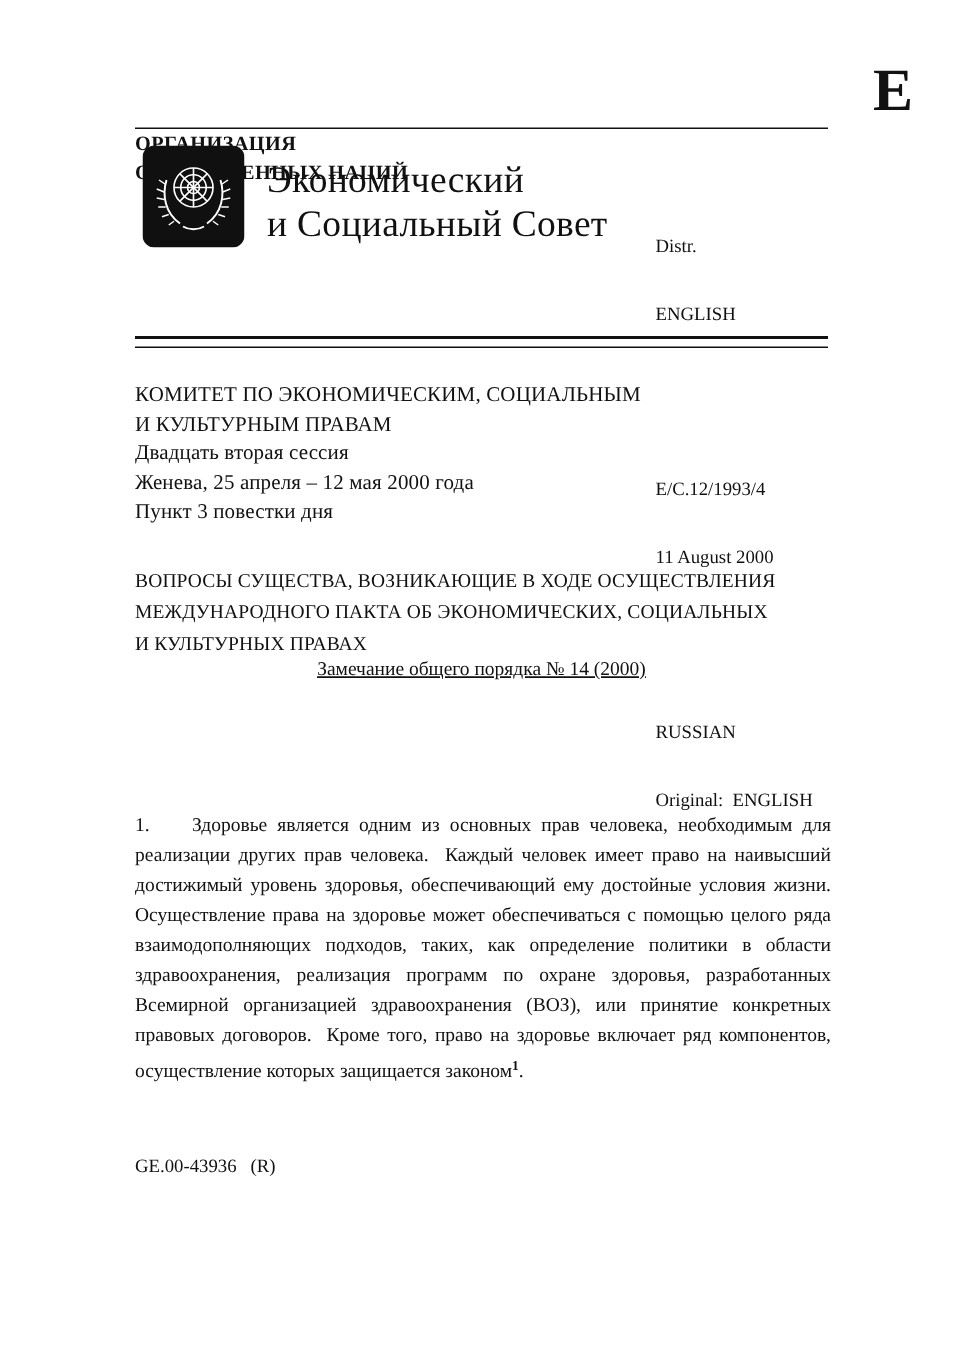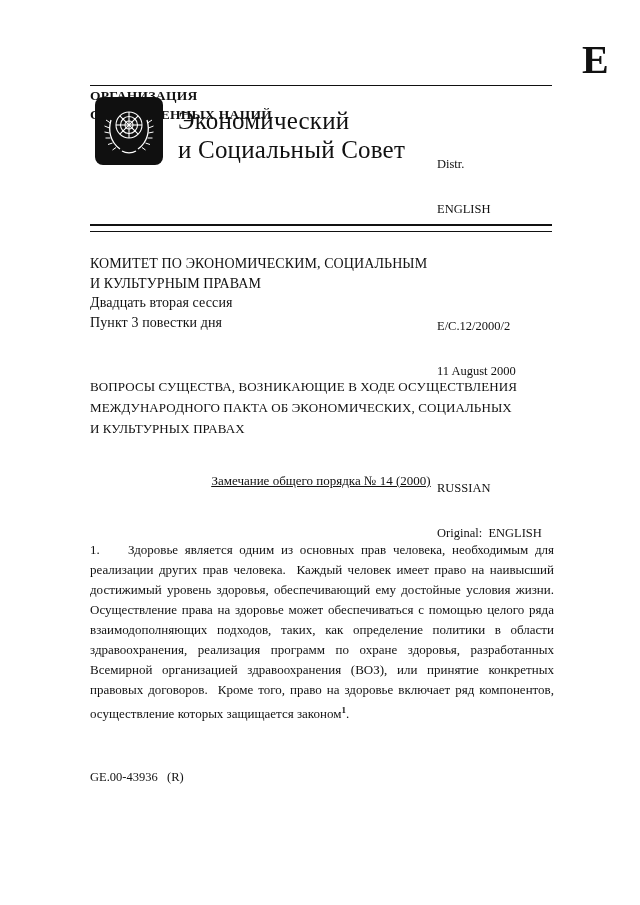--- a/index.html
+++ b/index.html
@@ -58,21 +58,21 @@
     font-size: 14px; line-height: 19.5px; letter-spacing: 0.1px;
   }
 
   
   .title {
     position: absolute; left: 90px; top: 376px; width: 462px;
     text-align: left; font-size: 13px; line-height: 21px;
     letter-spacing: 0.1px;
   }
   .comment-title {
-    position: absolute; left: 90px; top: 473px; width: 462px;
+    position: absolute; left: 90px; top: 438px; width: 462px;
     text-align: center; font-size: 13px; text-decoration: underline;
   }
   .comment-title span { text-decoration: underline; }
   .subtitle {
     position: absolute; left: 90px; top: 485px; width: 462px;
     text-align: center; font-size: 13px; line-height: 22px;
   }
   .subtitle span { text-decoration: underline; }
 
   
@@ -140,35 +140,36 @@
     <div>Экономический</div>
     <div>и Социальный Совет</div>
   </div>
 
   <div class="meta">
     <div class="group">
       <div>Distr.</div>
       <div>ENGLISH</div>
     </div>
     <div class="group">
-      <div>E/C.12/2000/2</div>
+      <div>E/C.12/1993/4</div>
       <div>11 August 2000</div>
     </div>
     <div class="group">
       <div>RUSSIAN</div>
       <div>Original:  ENGLISH</div>
     </div>
   </div>
 
   <div class="masthead-rule"></div>
 
   <div class="session">
     <div>КОМИТЕТ ПО ЭКОНОМИЧЕСКИМ, СОЦИАЛЬНЫМ</div>
     <div>И КУЛЬТУРНЫМ ПРАВАМ</div>
     <div>Двадцать вторая сессия</div>
+    <div>Женева, 25 апреля – 12 мая 2000 года</div>
     <div>Пункт 3 повестки дня</div>
   </div>
 
   <div class="title">
     <div>ВОПРОСЫ СУЩЕСТВА, ВОЗНИКАЮЩИЕ В ХОДЕ ОСУЩЕСТВЛЕНИЯ</div>
     <div>МЕЖДУНАРОДНОГО ПАКТА ОБ ЭКОНОМИЧЕСКИХ, СОЦИАЛЬНЫХ</div>
     <div>И КУЛЬТУРНЫХ ПРАВАХ</div>
   </div>
 
   <div class="comment-title">

